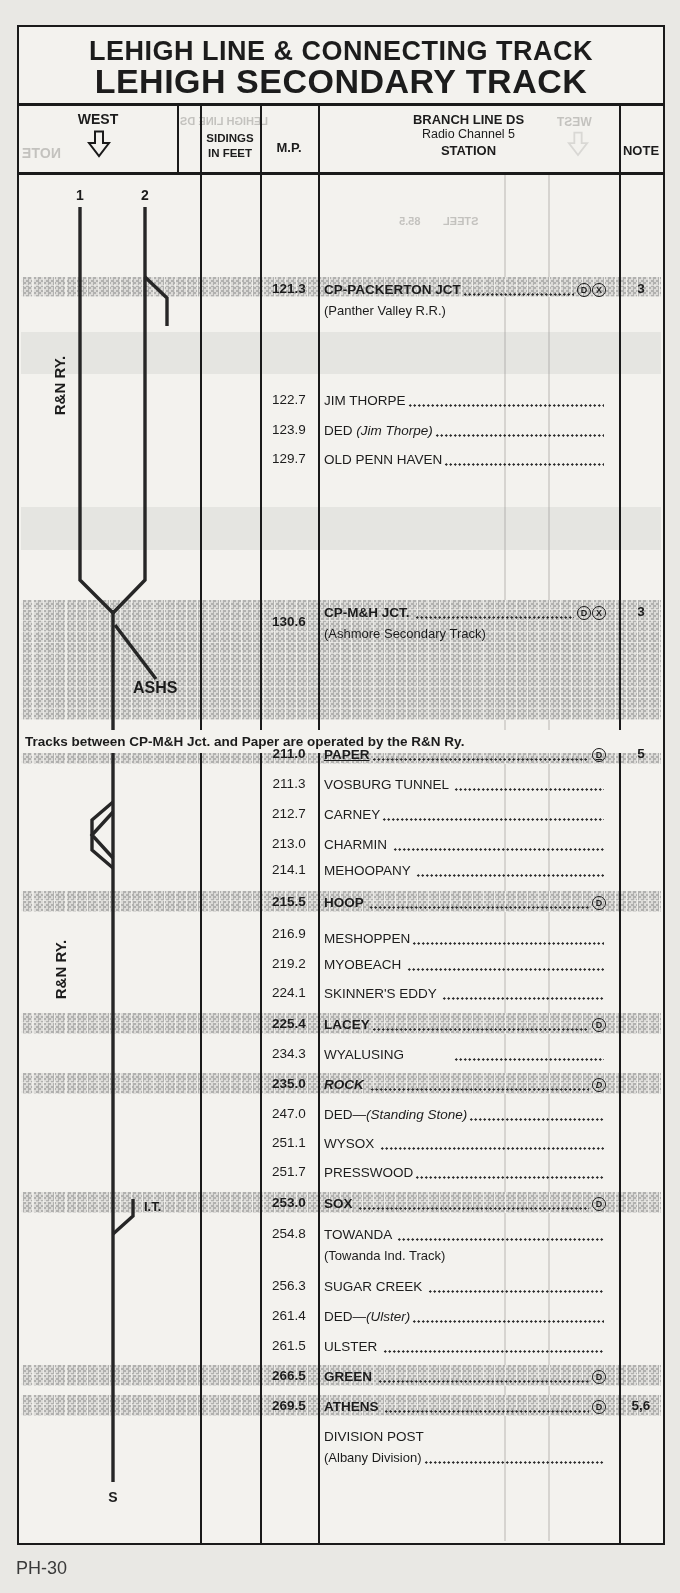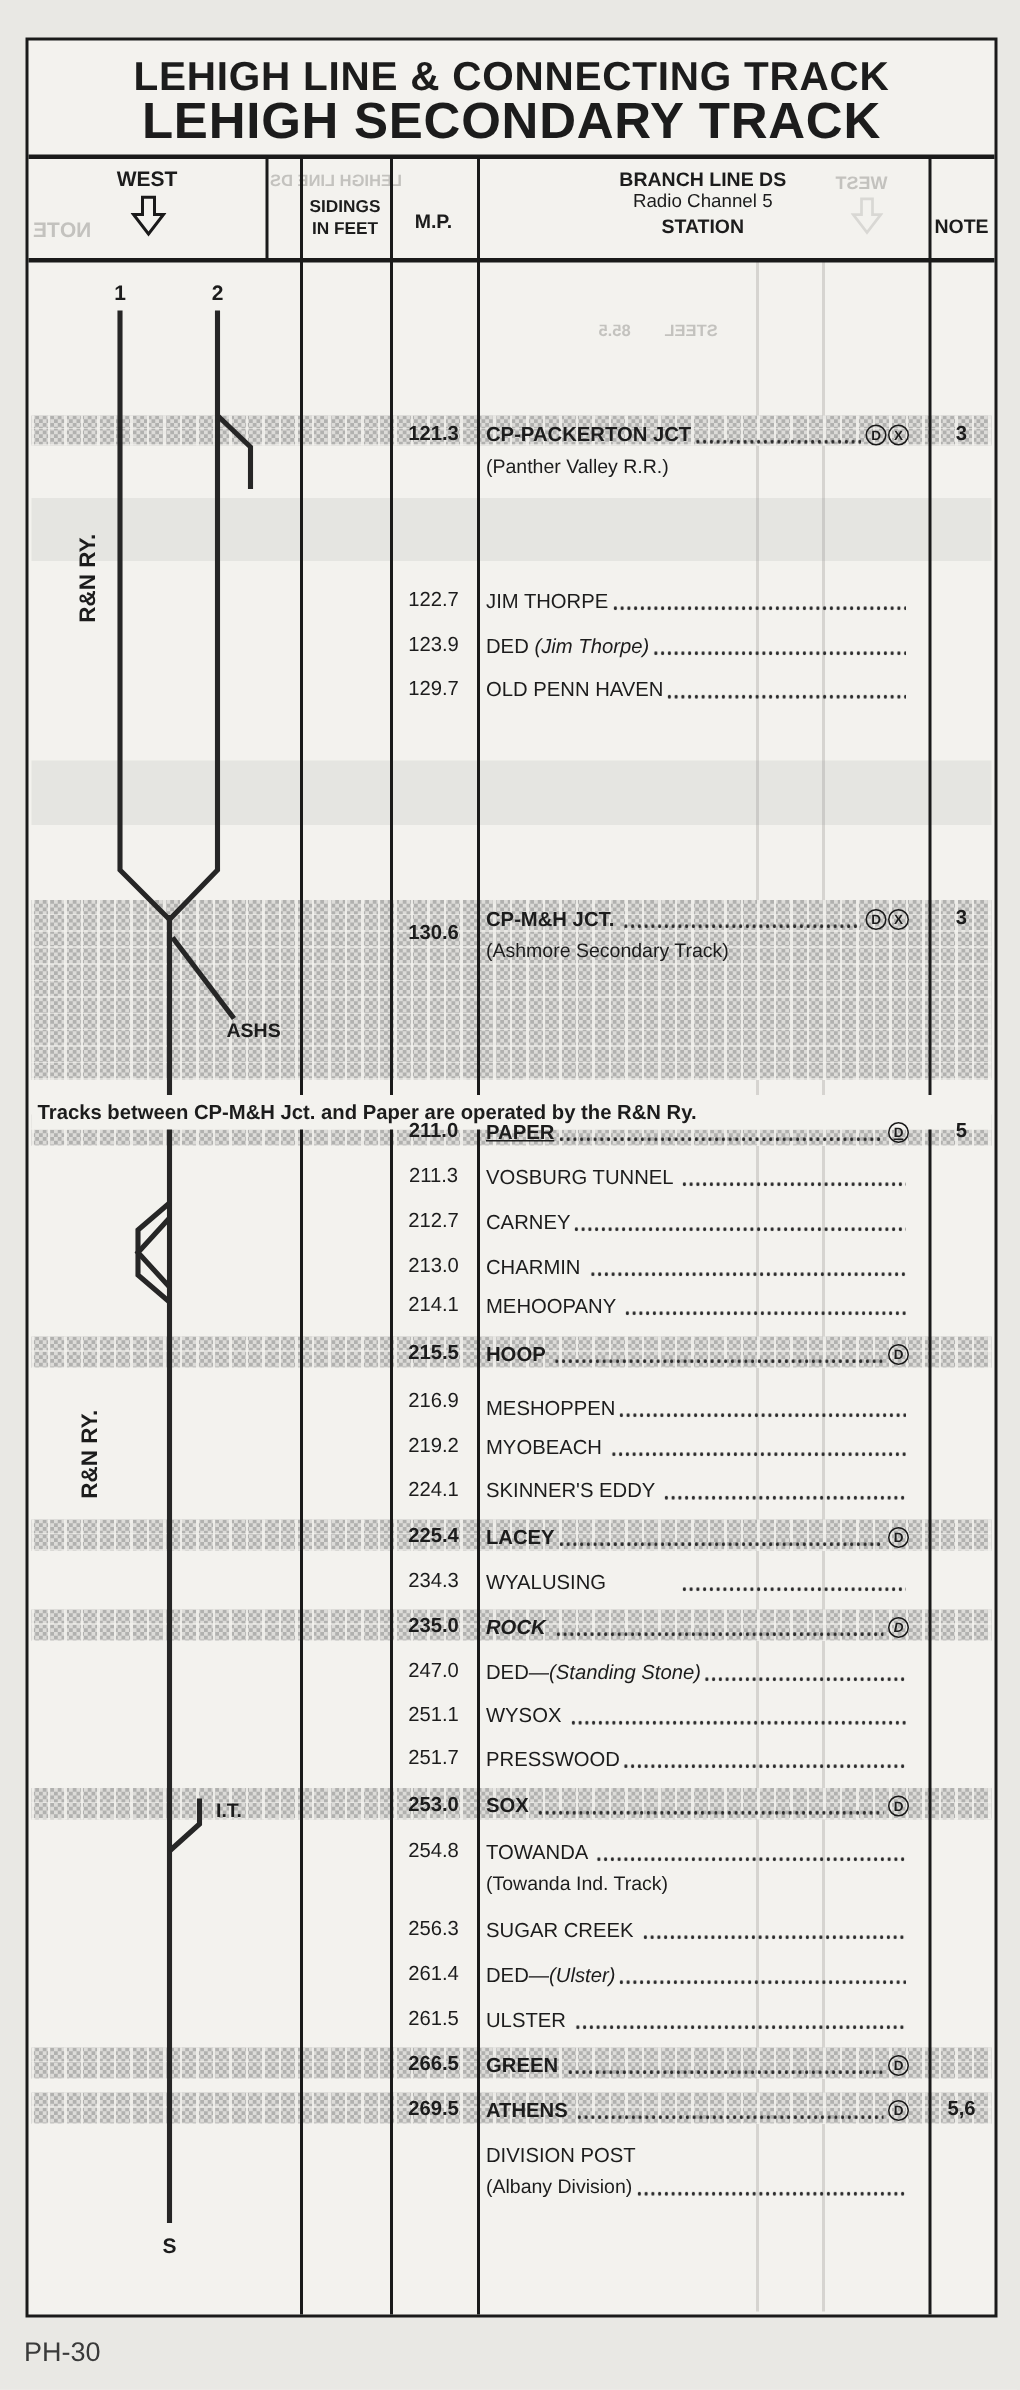--- a/index.html
+++ b/index.html
@@ -92,21 +92,21 @@
         <path d="M96 475 L137 529"></path>
         <path d="M94 652 L73 670 V700 L94 718"></path>
         <path d="M94 662 L73 685 L94 708"></path>
         <path d="M94 1084 L114 1066 V1049"></path>
       </g>
     </svg>
     <div class="dlabel" style="left:51px;top:160px;width:20px;text-align:center;font-size:14px">1</div>
     <div class="dlabel" style="left:116px;top:160px;width:20px;text-align:center;font-size:14px">2</div>
     <div class="dlabel rot" style="left:0px;top:350px;width:80px;text-align:center;font-size:15px">R&amp;N RY.</div>
     <div class="dlabel rot" style="left:1px;top:934px;width:80px;text-align:center;font-size:15px">R&amp;N RY.</div>
-    <div class="dlabel" style="left:132px;top:652px;font-size:13px">ASHS</div>
+    <div class="dlabel" style="left:114px;top:652px;font-size:16px">ASHS</div>
     <div class="dlabel" style="left:125px;top:1172px;font-size:13px">I.T.</div>
     <div class="dlabel" style="left:84px;top:1462px;width:20px;text-align:center;font-size:14px">S</div>
 
     <svg class="ghostarrow" style="left:548px;top:104px" width="22" height="26" viewBox="0 0 24 28">
       <path d="M8 1.5 H16 V13 H22 L12 26 L2 13 H8 Z" fill="none" stroke="#555" stroke-width="2"></path>
     </svg>
 
     <div></div>
   <div class="bleed" style="top: 305px; height: 42px;"></div>
       <div class="bleed" style="top: 480px; height: 43px;"></div>

